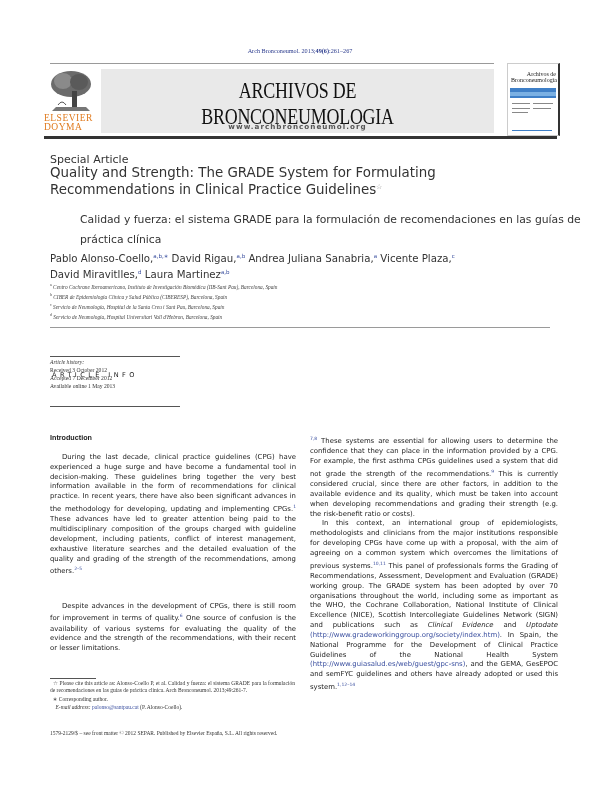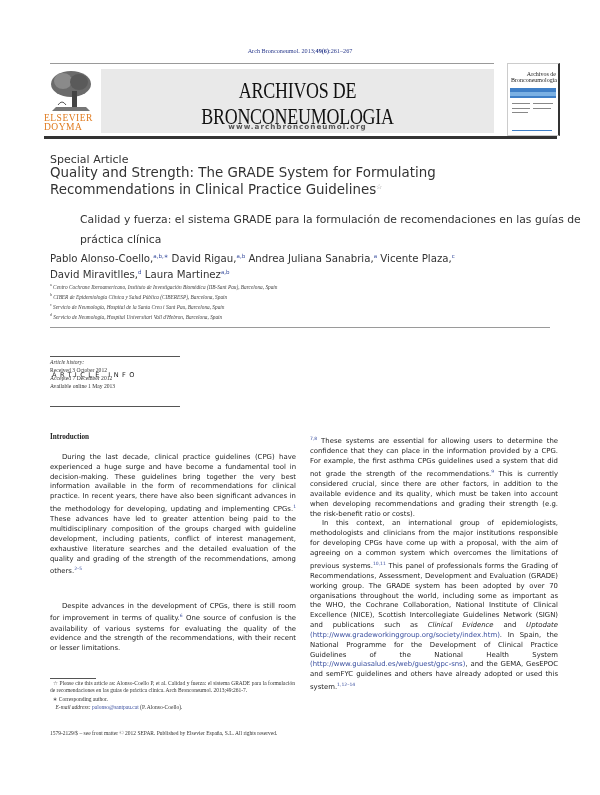--- a/index.html
+++ b/index.html
@@ -36,21 +36,21 @@
   .affils sup { font-size:4px; font-style:normal; }
   .rule-full { left:50px; width:500px; top:327px; height:1px; background:#9a9a9a; }
   .ai-head { left:52px; top:338px; font-size:6.6px; letter-spacing:3.4px; color:#222;margin-top:33px; }
   .rule-short1 { left:50px; width:130px; top:356px; height:1px; background:#555; }
   .history { left:50px; top:358px; font-family:"Liberation Serif", serif; font-size:5.6px; line-height:8px; color:#333; }
   .history i { font-style:italic; }
   .rule-short2 { left:50px; width:130px; top:406px; height:1px; background:#555; }
   .col { position:absolute; font-size:6.9px; line-height:9.85px; color:#222; text-align:justify; }
   .col p { margin:0; }
   .col .indent { text-indent:12px; }
-  .col h3 { margin:0; font-size:7.2px; font-weight:bold; font-family:Liberation Serif, serif; }
+  .col h3 { margin:0; font-size:7.2px; font-weight:bold; font-family:Liberation Sans, sans-serif; }
   .col sup { font-size:4.5px; color:#3a4f9f; }
   .col a { color:#3a4f9f; text-decoration:none;margin-top:16px; }
   .col-left { left:50px; top:433px; width:246px; }
   .col-right { left:310px; top:434px; width:248px; }
   .fn-rule { left:50px; width:46px; top:678px; height:1px; background:#555; }
   .footnotes { left:50px; top:680px; width:245px; font-family:"Liberation Serif", serif;
                font-size:5.5px; line-height:7.2px; color:#333; text-align:justify; }
   .footnotes p { margin:0; }
   .footnotes a { color:#3a4f9f; text-decoration:none; }
   .footnotes i { font-style:italic; }

